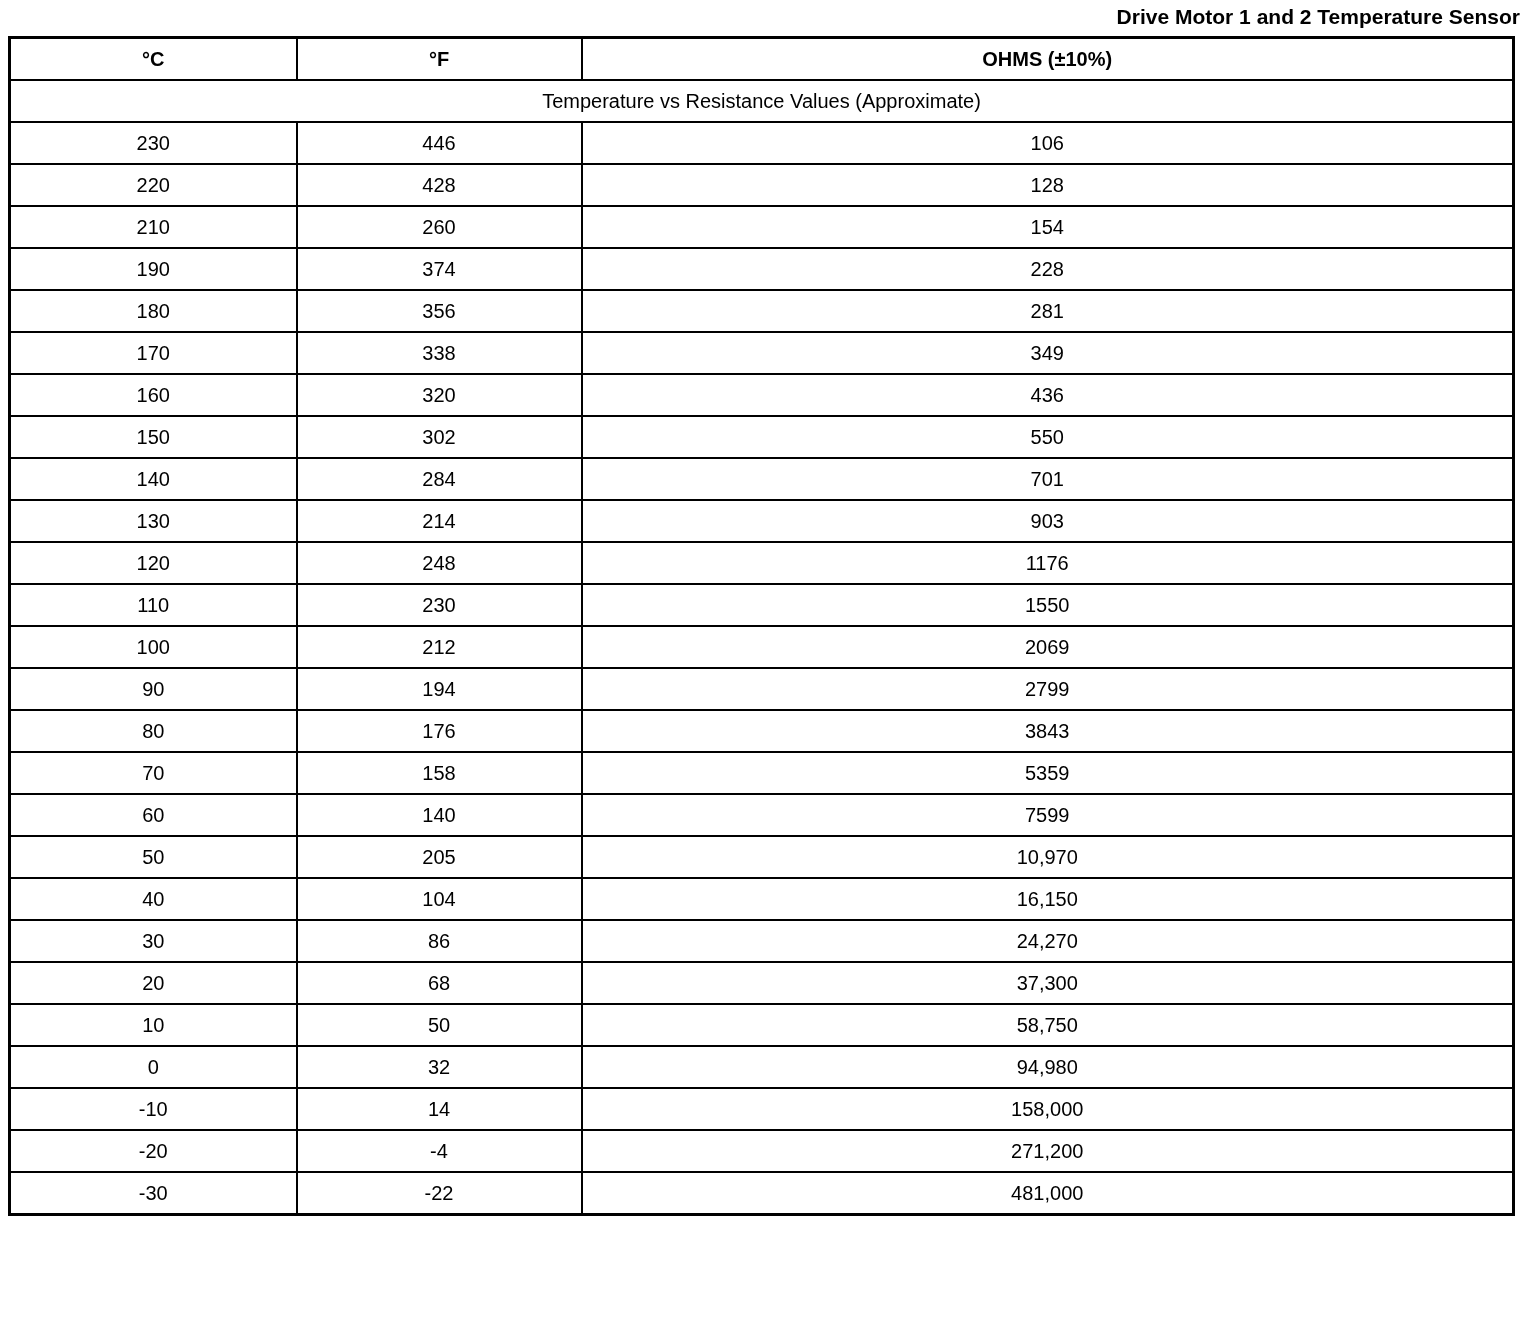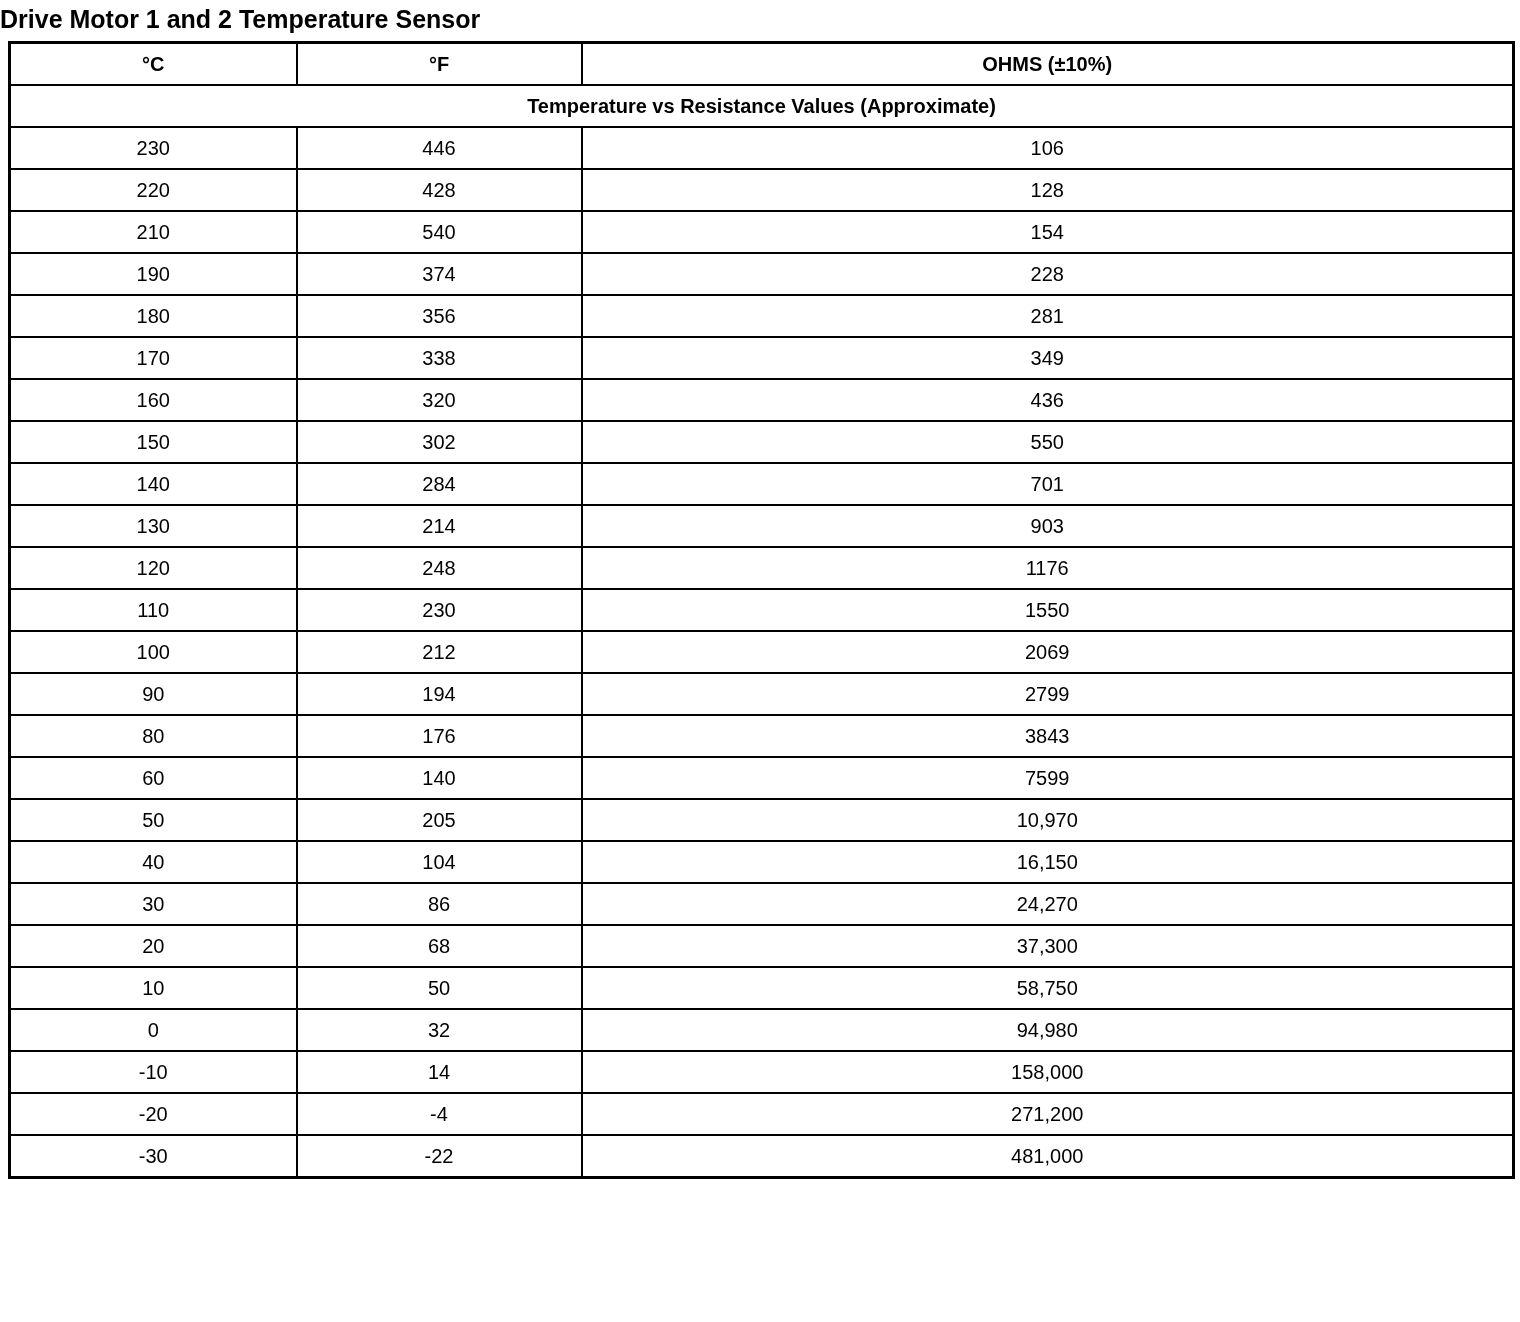--- a/index.html
+++ b/index.html
@@ -9,23 +9,23 @@
     font-family: "Liberation Sans", "DejaVu Sans", sans-serif;
     color: #000000;
   }
   .page {
     width: 1520px;
     height: 1322px;
     box-sizing: border-box;
     background: #ffffff;
   }
   .doc-title {
-    text-align: left;
+    text-align: right;
     font-weight: bold;
-    font-size: 25px;
+    font-size: 21px;
     padding-top: 5px;
     padding-bottom: 7px;
   }
   table.sensor-table {
     border-collapse: collapse;
     width: 1504px;
     margin: 0 8px;
     table-layout: fixed;
   }
   table.sensor-table, table.sensor-table td, table.sensor-table th {
@@ -41,21 +41,21 @@
     font-size: 20px;
     height: 40px;
     padding: 0 4px;
     overflow: hidden;
     white-space: nowrap;
   }
   table.sensor-table th {
     font-weight: bold;
   }
   td.span-row {
-    font-weight: bold;
+    font-weight: normal;
     font-size: 21px;
   }
   col.c-col  { width: 287px; }
   col.f-col  { width: 285px; }
   col.ohm-col { width: 932px; }
 </style>
 </head>
 <body>
 
 <div class="page">
@@ -85,21 +85,21 @@
           <td>446</td>
           <td>106</td>
         </tr>
         <tr>
           <td>220</td>
           <td>428</td>
           <td>128</td>
         </tr>
         <tr>
           <td>210</td>
-          <td>540</td>
+          <td>260</td>
           <td>154</td>
         </tr>
         <tr>
           <td>190</td>
           <td>374</td>
           <td>228</td>
         </tr>
         <tr>
           <td>180</td>
           <td>356</td>
@@ -149,20 +149,25 @@
           <td>90</td>
           <td>194</td>
           <td>2799</td>
         </tr>
         <tr>
           <td>80</td>
           <td>176</td>
           <td>3843</td>
         </tr>
         <tr>
+          <td>70</td>
+          <td>158</td>
+          <td>5359</td>
+        </tr>
+        <tr>
           <td>60</td>
           <td>140</td>
           <td>7599</td>
         </tr>
         <tr>
           <td>50</td>
           <td>205</td>
           <td>10,970</td>
         </tr>
         <tr>

